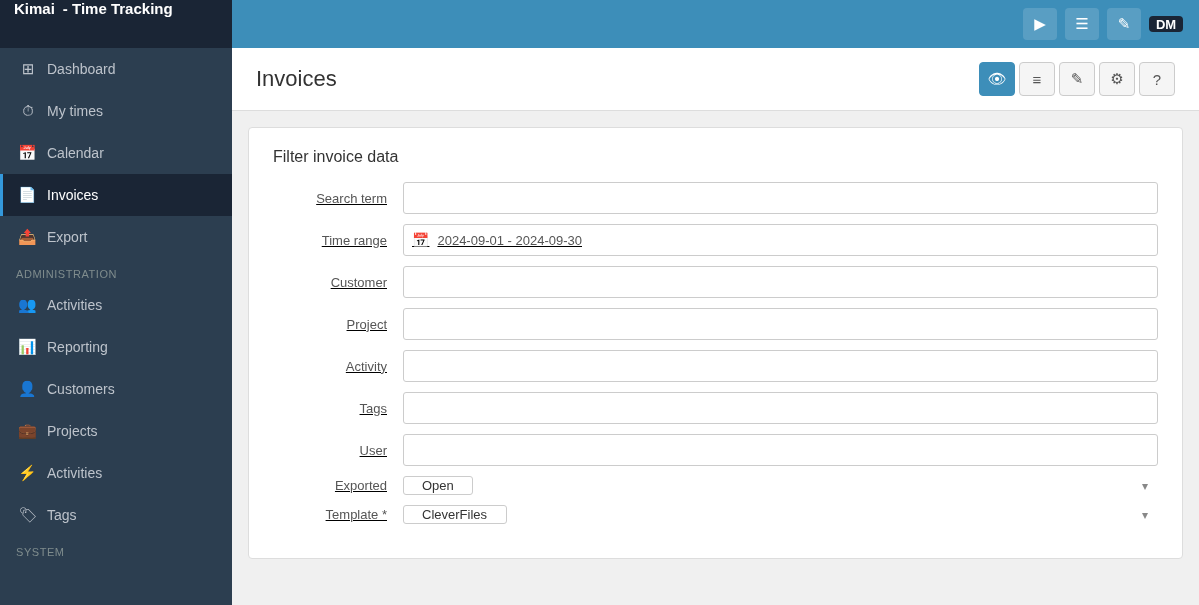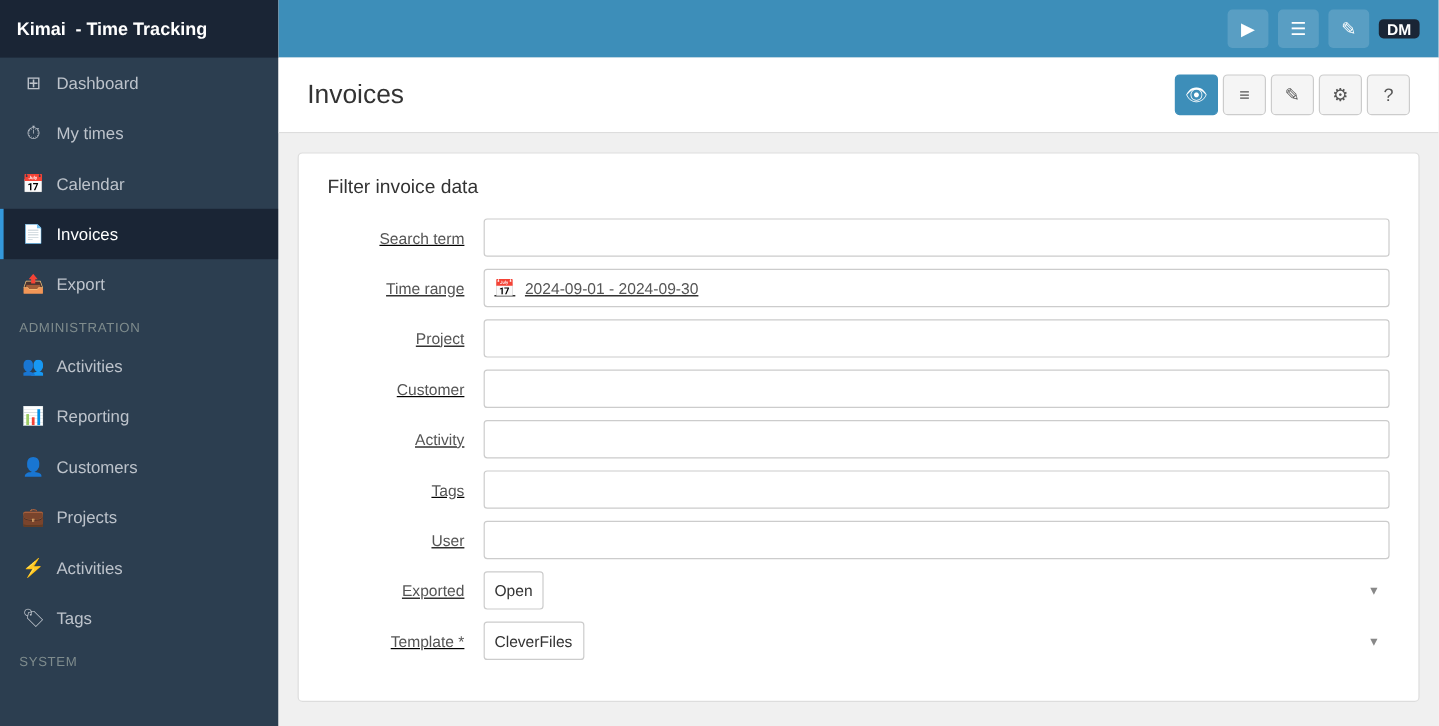--- a/index.html
+++ b/index.html
@@ -14,21 +14,20 @@
       flex-direction: column;
       flex-shrink: 0;
       height: 605px;
       overflow-y: auto;
     }
     .sidebar-header {
       background: #1a2535;
       padding: 0 14px;
       height: 48px;
       display: flex;
-      align-items: center;
       gap: 8px;
       flex-shrink: 0;
     }
     .sidebar-header-title {
       color: #fff;
       font-size: 15px;
       font-weight: bold;
       white-space: nowrap;
     }
     .sidebar-nav { flex: 1; }
@@ -180,24 +179,24 @@
       border: 1px solid #ccc;
       border-radius: 3px;
       padding: 0 8px;
       font-size: 13px;
       color: #333;
       outline: none;
       background: #fff;
     }
     .form-select {
       flex: 1;
-      height: 32px;
+      height: 19px;
       border: 1px solid #ccc;
       border-radius: 3px;
-      padding: 0 8px;
+      padding: 0 18px;
       font-size: 13px;
       color: #333;
       background: #fff;
       cursor: pointer;
       appearance: none;
       -webkit-appearance: none;
     }
     .select-wrapper {
       flex: 1;
       position: relative;
@@ -329,26 +328,26 @@
 
       <div class="form-row">
         <label class="form-label">Time range</label>
         <div class="date-range-wrapper">
           <span class="date-range-icon">📅</span>
           <span class="date-range-text">2024-09-01 - 2024-09-30</span>
         </div>
       </div>
 
       <div class="form-row">
+        <label class="form-label">Customer</label>
+        <input class="form-input" type="text" style="">
+      </div>
+
+      <div class="form-row">
         <label class="form-label">Project</label>
-        <input class="form-input" type="text" style="">
-      </div>
-
-      <div class="form-row">
-        <label class="form-label">Customer</label>
         <input class="form-input" type="text" style="">
       </div>
 
       <div class="form-row">
         <label class="form-label">Activity</label>
         <input class="form-input" type="text" style="">
       </div>
 
       <div class="form-row">
         <label class="form-label">Tags</label>

